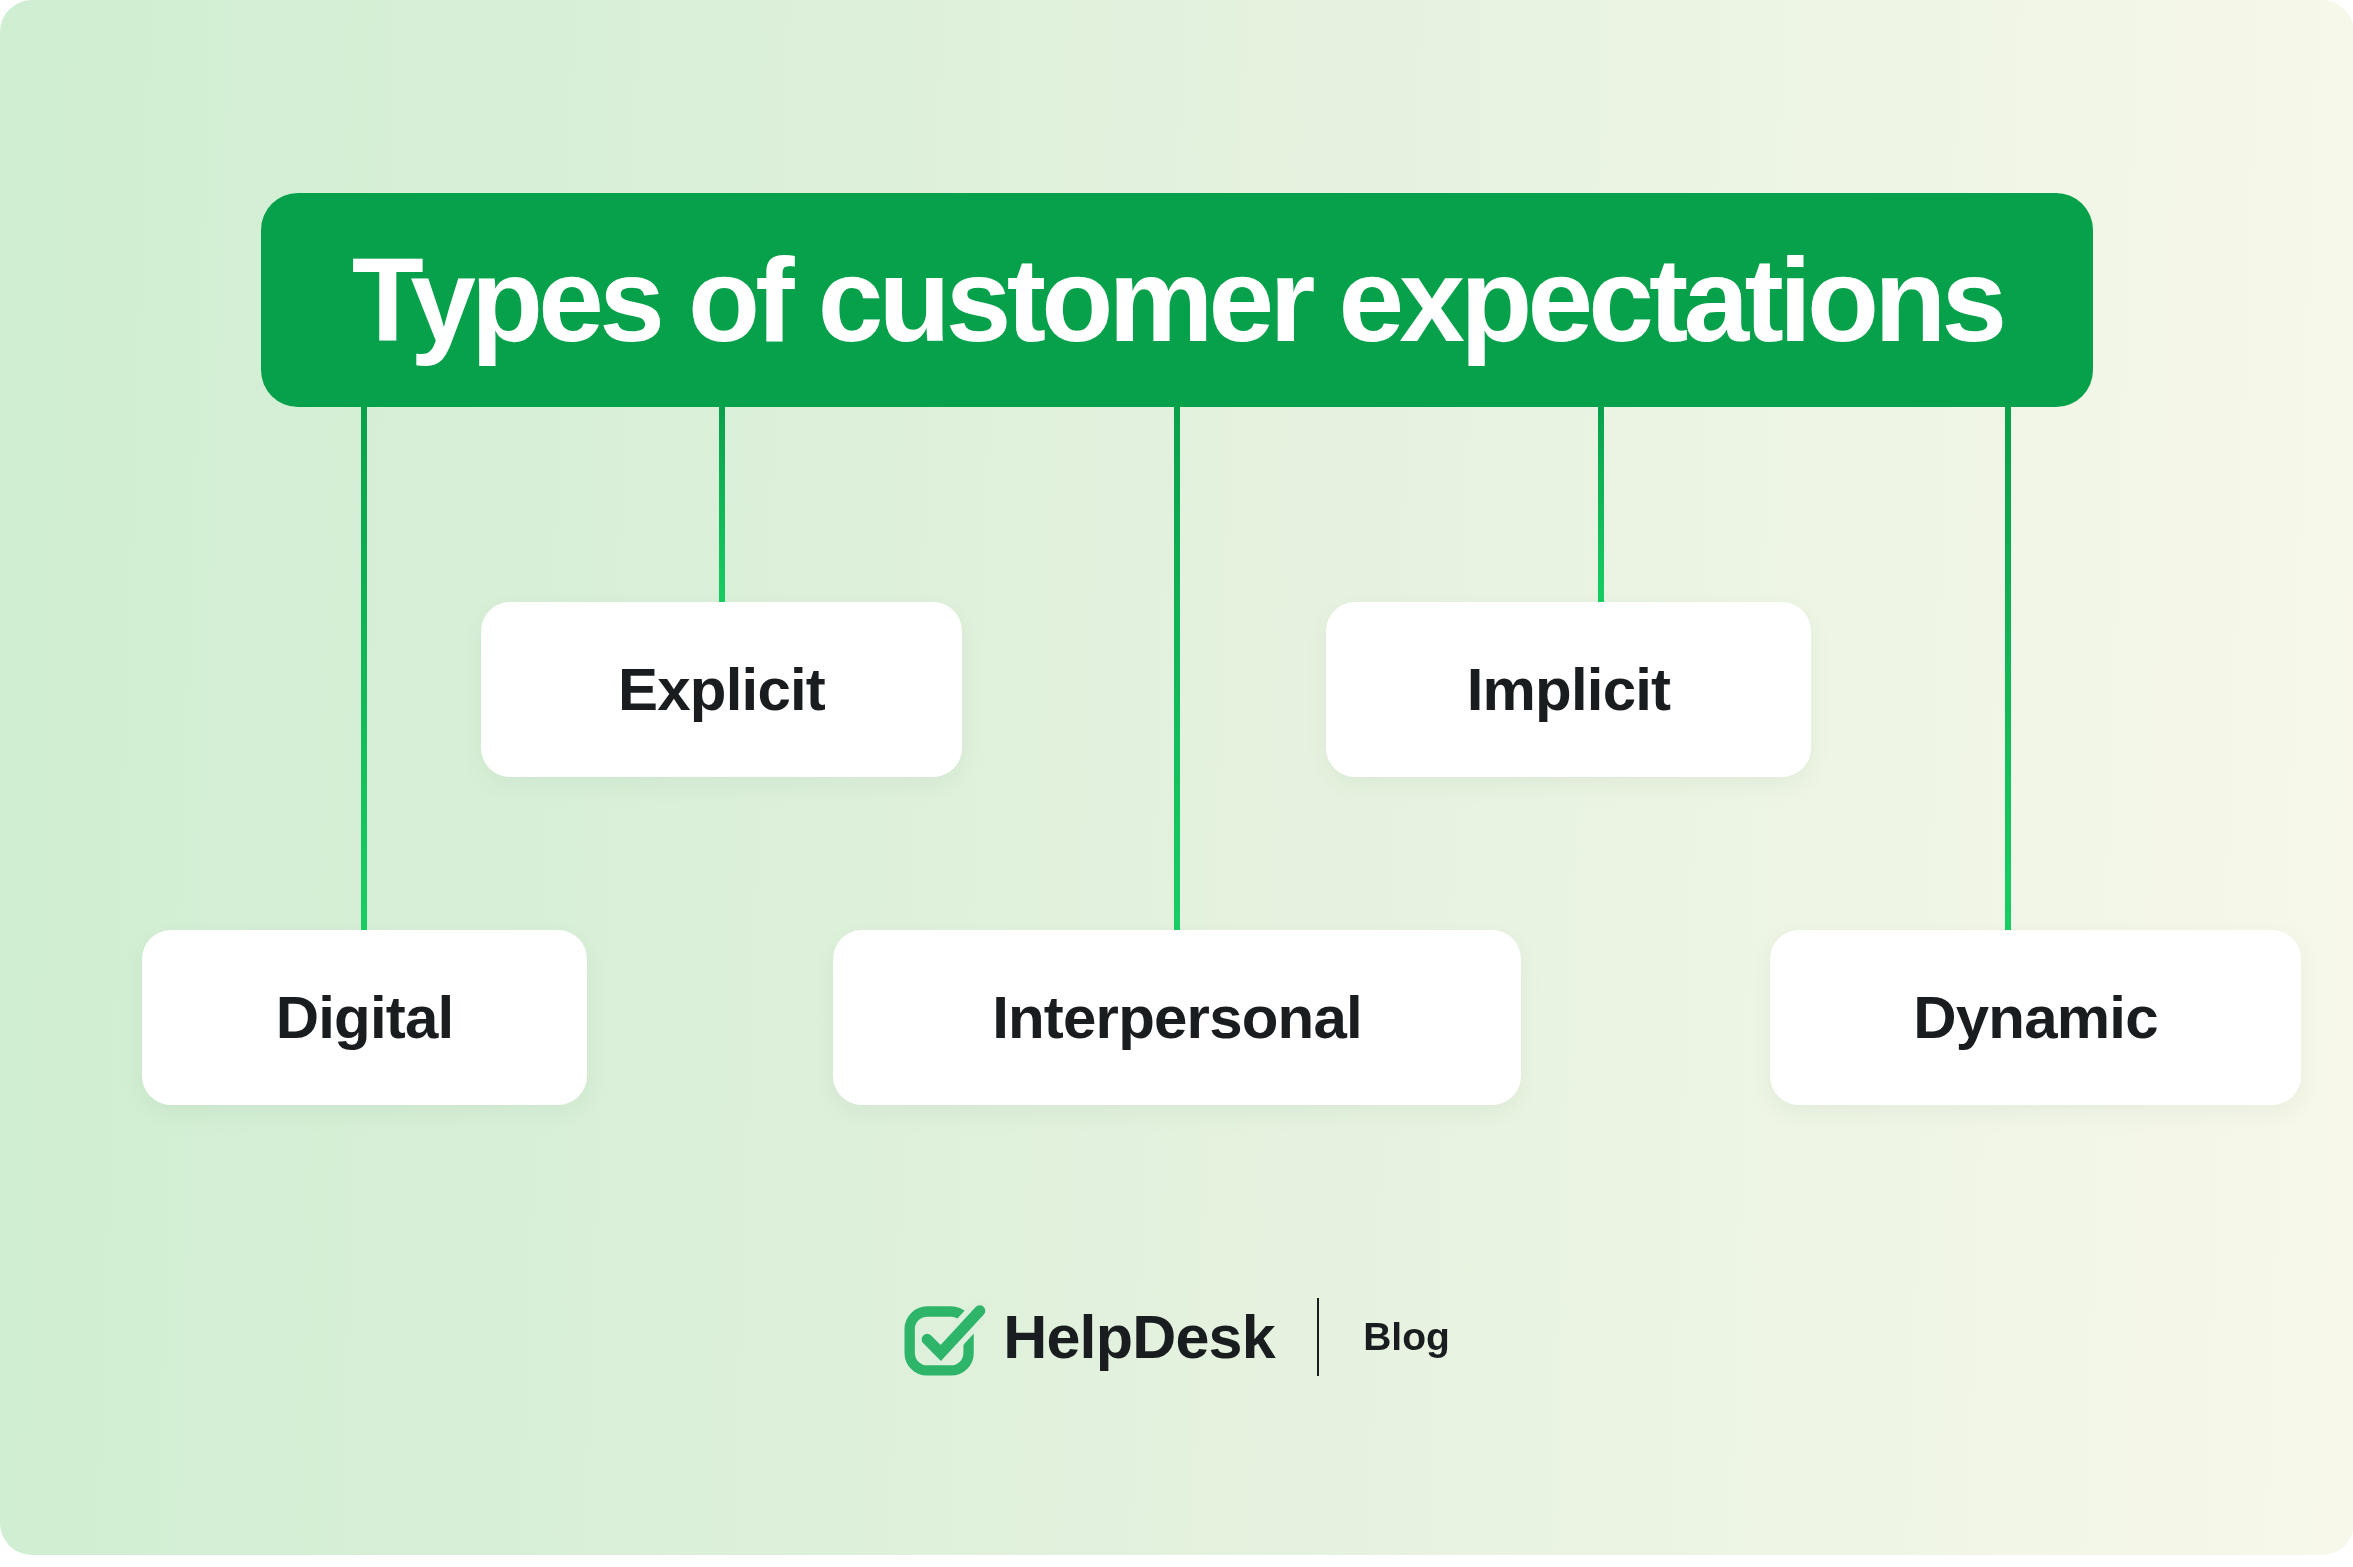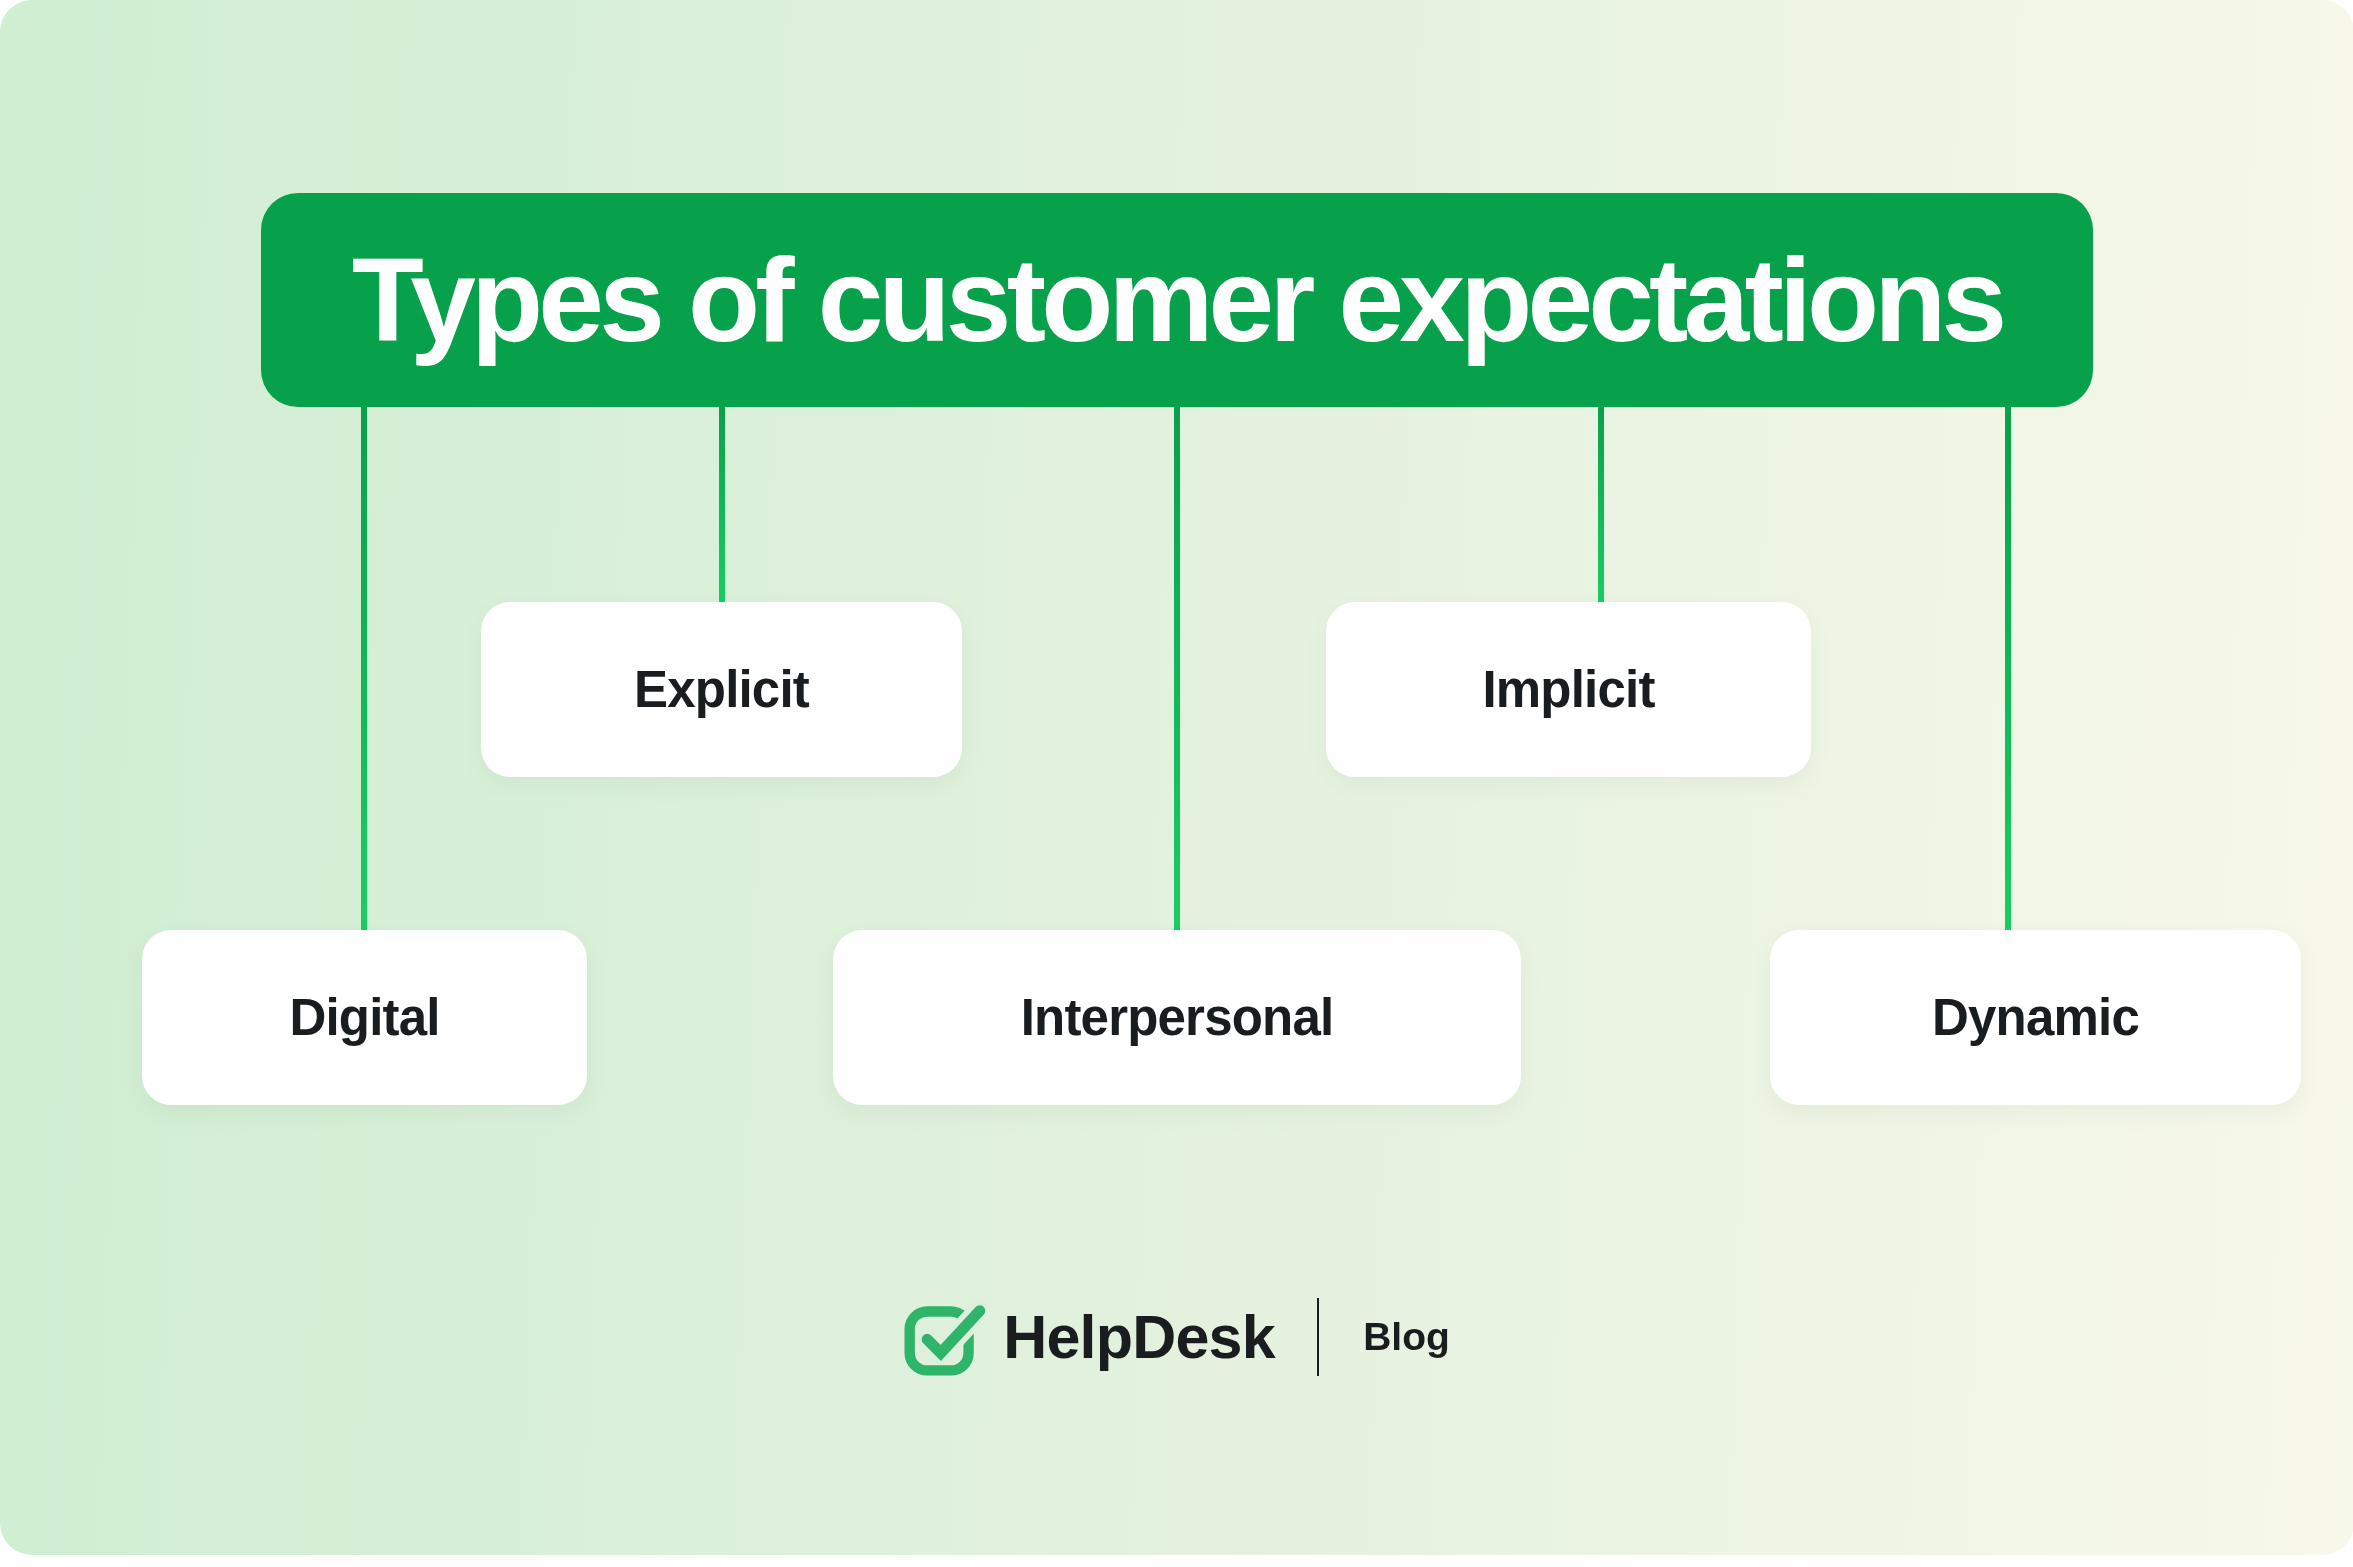--- a/index.html
+++ b/index.html
@@ -64,21 +64,21 @@
     background: var(--card-bg, #ffffff);
     border-radius: 29px;
     display: flex;
     align-items: center;
     justify-content: center;
     box-shadow: 0 8px 24px rgba(23, 82, 49, 0.05);
     z-index: 2;
   }
   .node-label {
     color: var(--text-dark, #191d1f);
-    font-size: 51px;
+    font-size: 60px;
     font-weight: bold;
     letter-spacing: -0.8px;
     white-space: nowrap;
   }
   #node-explicit      { left: 481px;  top: 602px;  width: 481px; height: 175px; }
   #node-implicit      { left: 1326px; top: 602px;  width: 485px; height: 175px; }
   #node-digital       { left: 142px;  top: 930px; width: 445px; height: 175px; }
   #node-interpersonal { left: 833px; top: 930px; width: 688px; height: 175px; }
   #node-dynamic       { left: 1744px; top: 930px; width: 531px; height: 175px; margin-left: 26px; }
 

